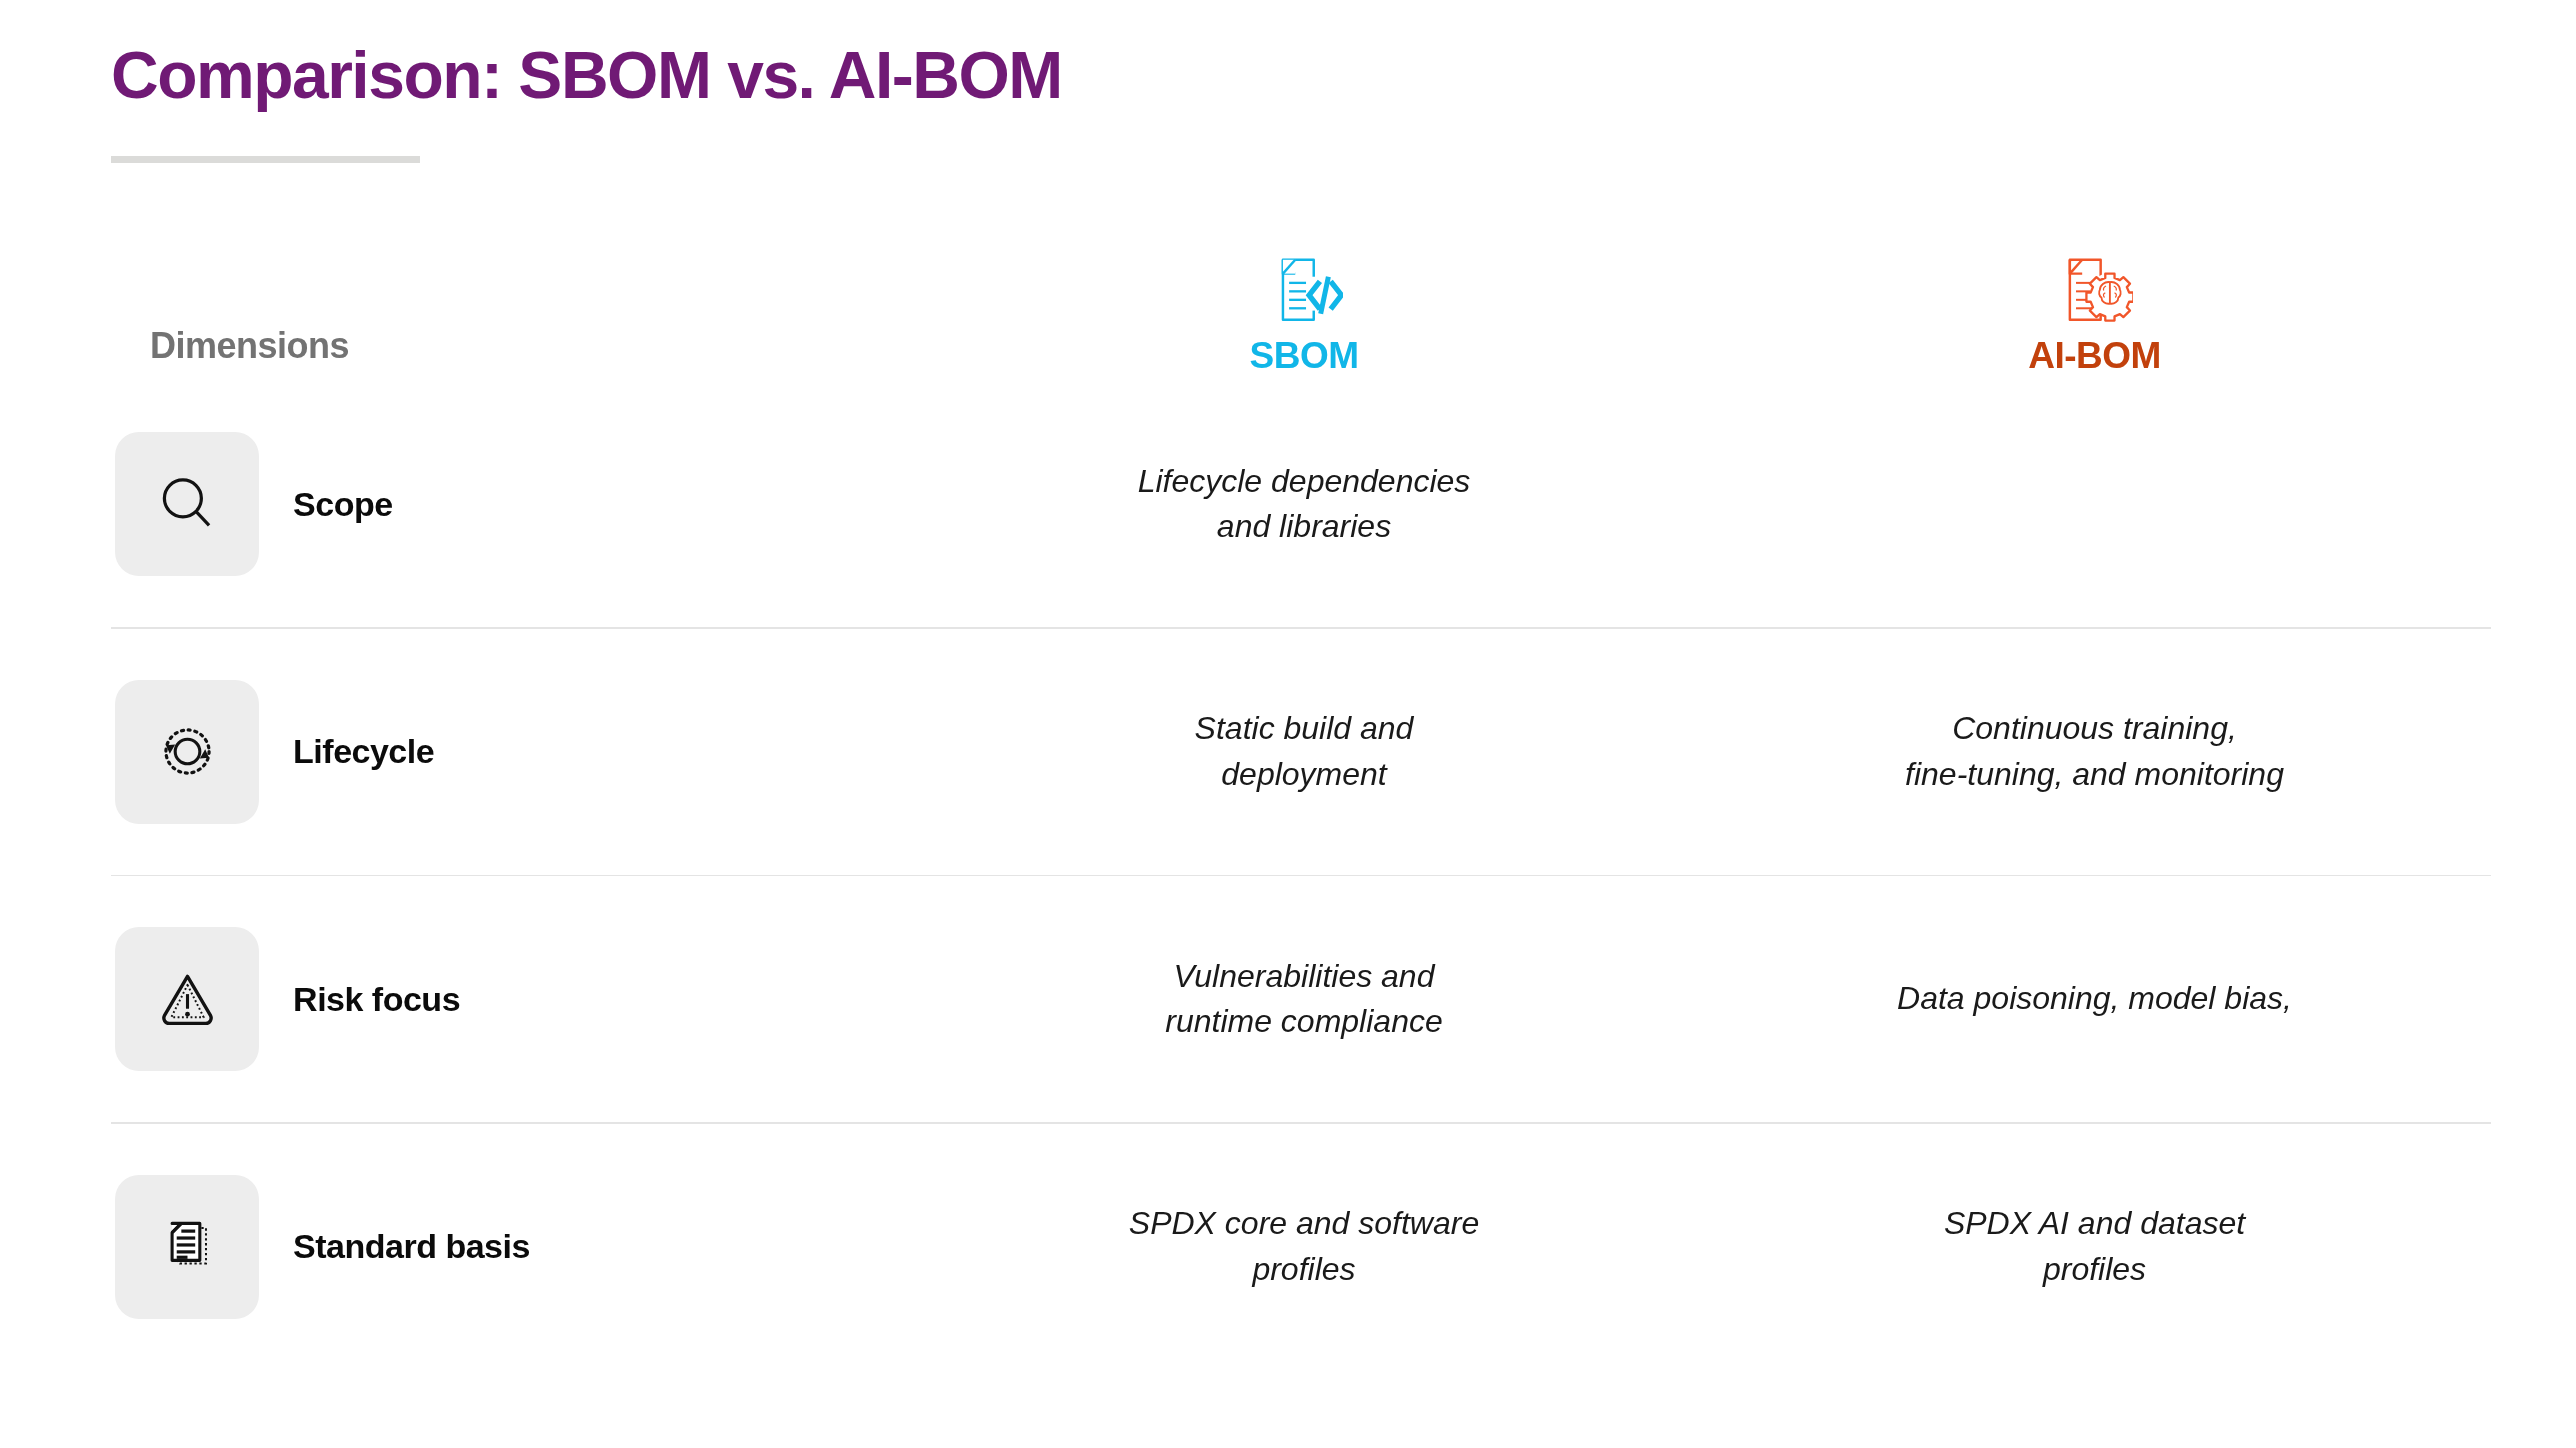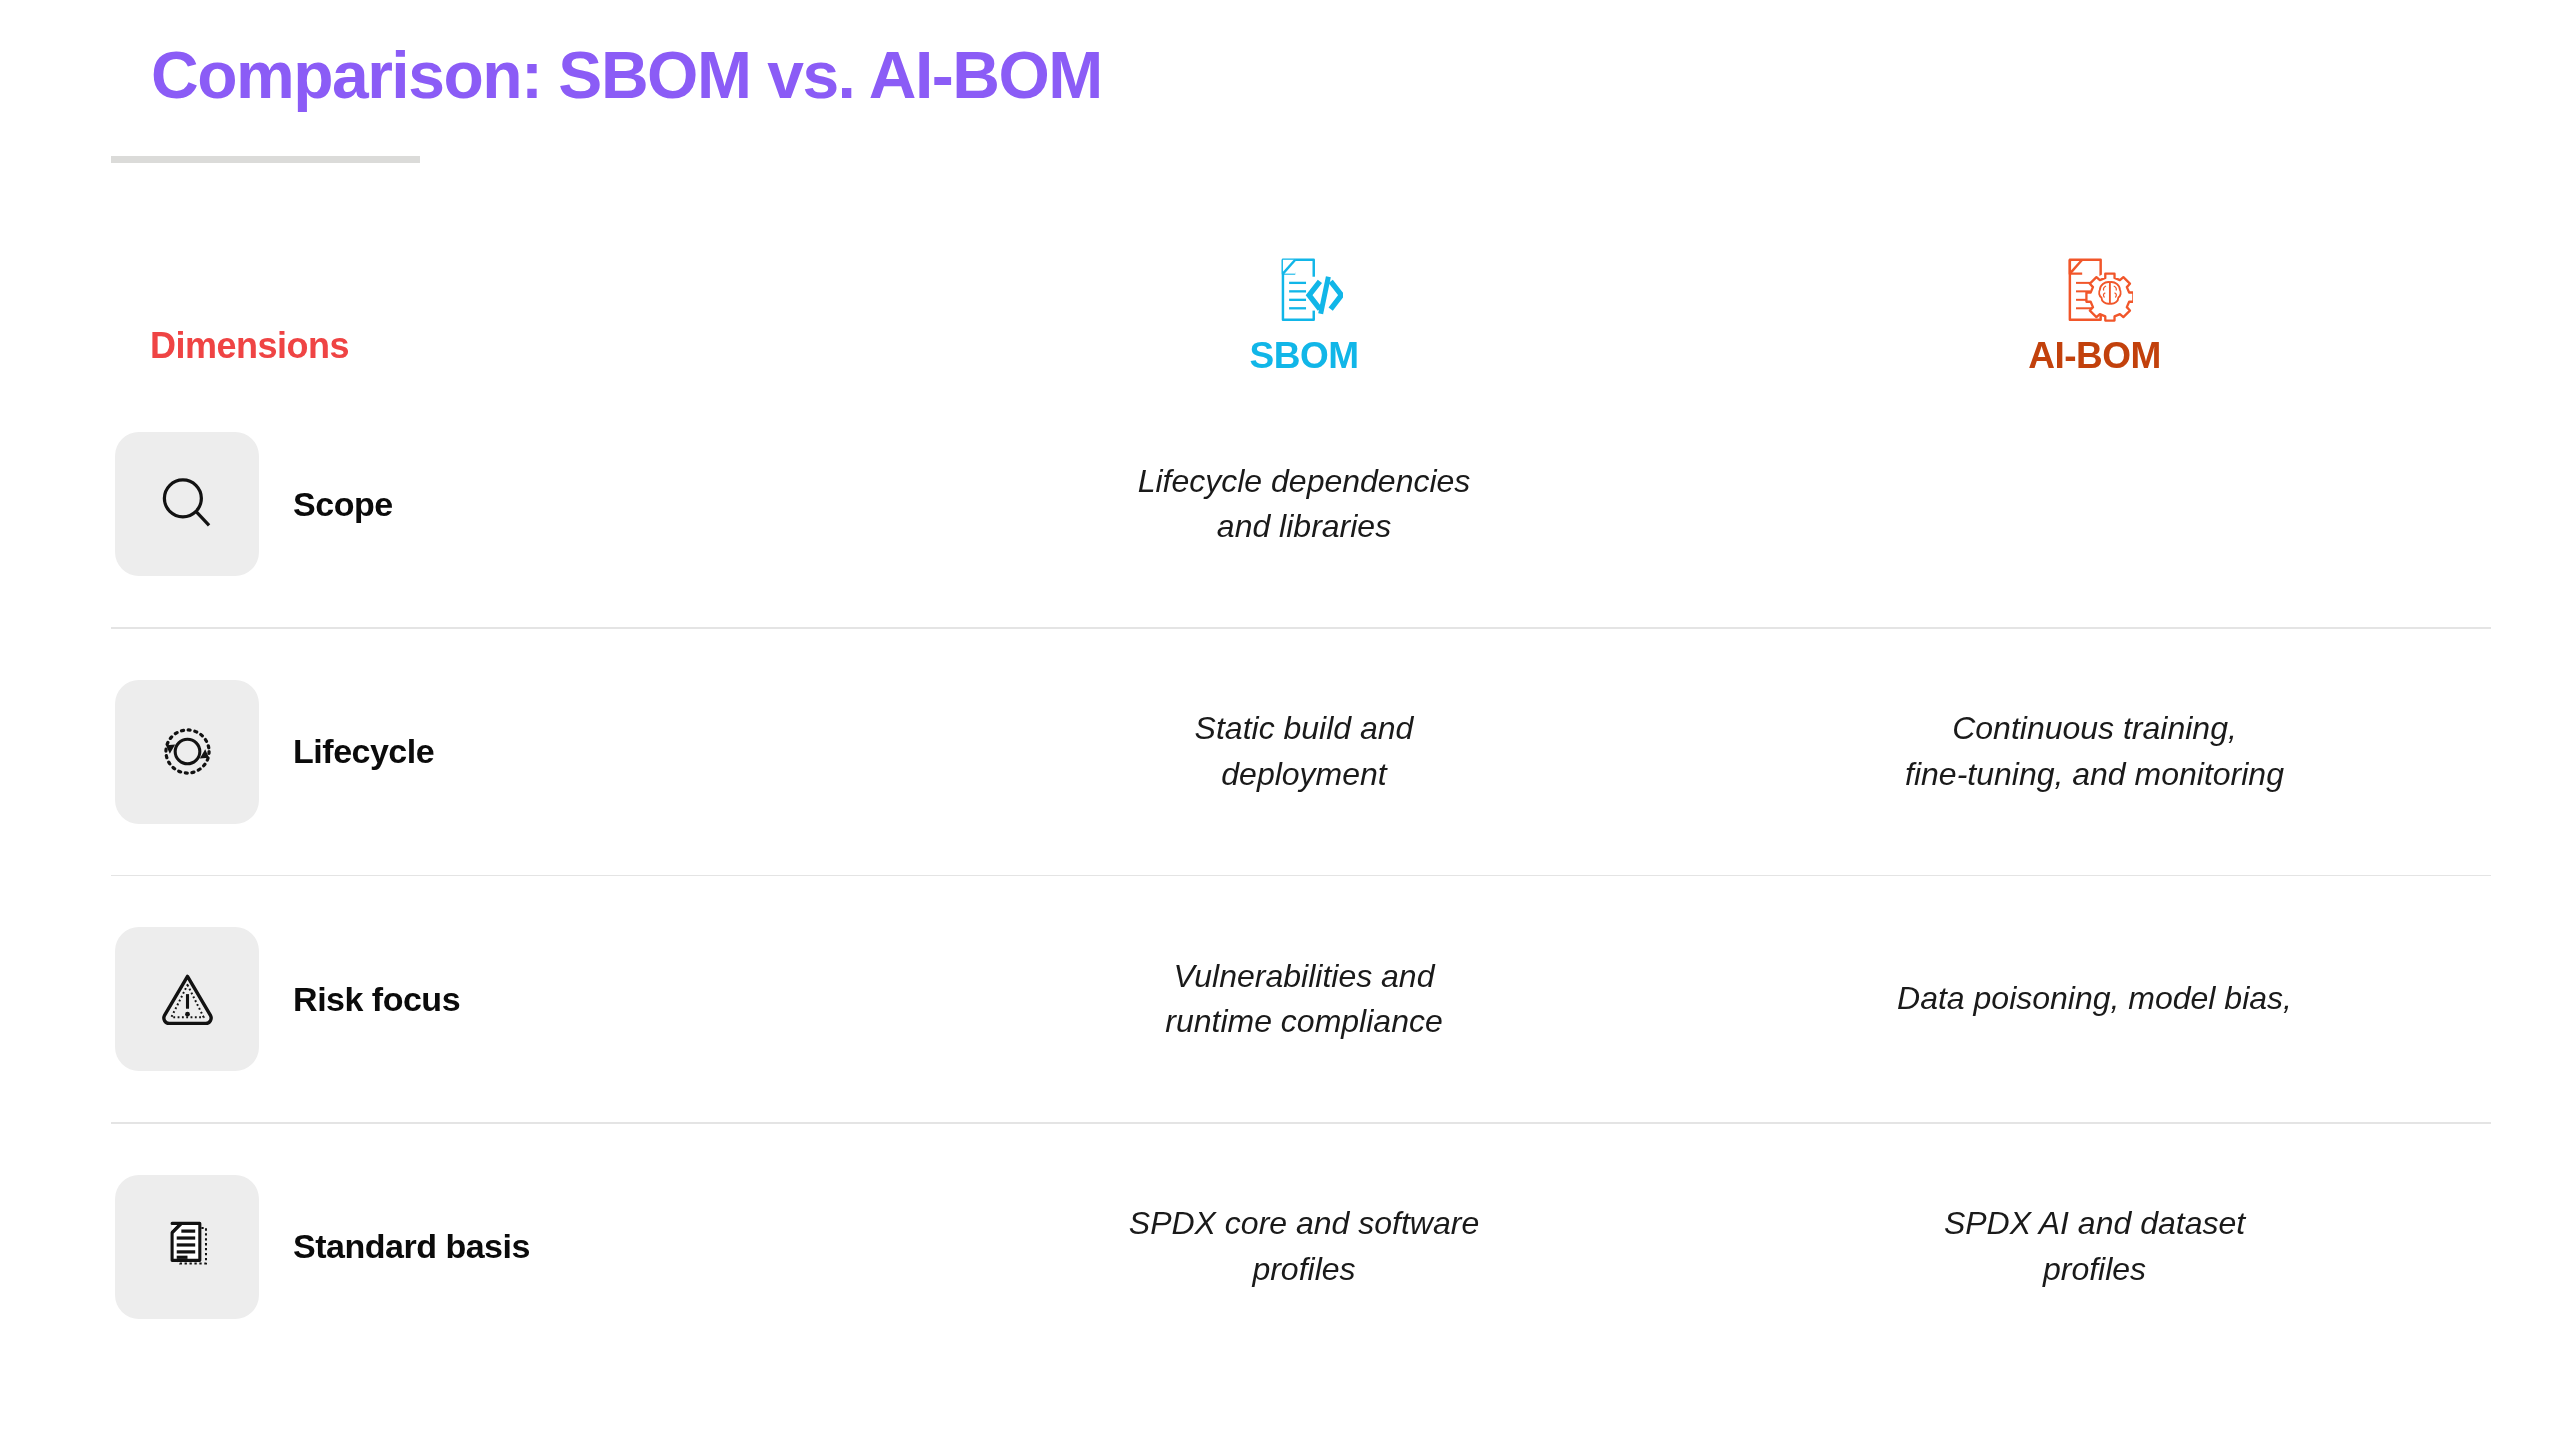--- a/index.html
+++ b/index.html
@@ -23,23 +23,22 @@
     left: 111px;
     top: 41px;
     width: 2370px;
   }
 
   .page-title {
     font-size: 66px;
     font-weight: 700;
     letter-spacing: -1.5px;
     line-height: 1.05;
-    color: #8b5cf6;
+    color: #701a75;
     white-space: nowrap;
-    margin-left: 40px;
   }
 
   .title-accent {
     margin-top: 46px;
     width: 309px;
     height: 6.7px;
     background: #DBDBD9;
   }
 
   
@@ -61,21 +60,21 @@
   .col-sbom  { width: 788px; flex: 0 0 788px; display: flex; flex-direction: column; align-items: center; justify-content: center; }
   .col-aibom { width: 793px; flex: 0 0 793px; display: flex; flex-direction: column; align-items: center; justify-content: center; }
 
   
   .header-row { height: 165px; align-items: flex-end; }
 
   .dimensions-label {
     font-size: 36px;
     font-weight: 700;
     letter-spacing: -0.5px;
-    color: #ef4444;
+    color: #737373;
     padding-left: 39px;
     padding-bottom: 14.4px;
   }
 
   .col-head {
     align-items: center;
     justify-content: center;
     padding-bottom: 7.2px;
   }
 

